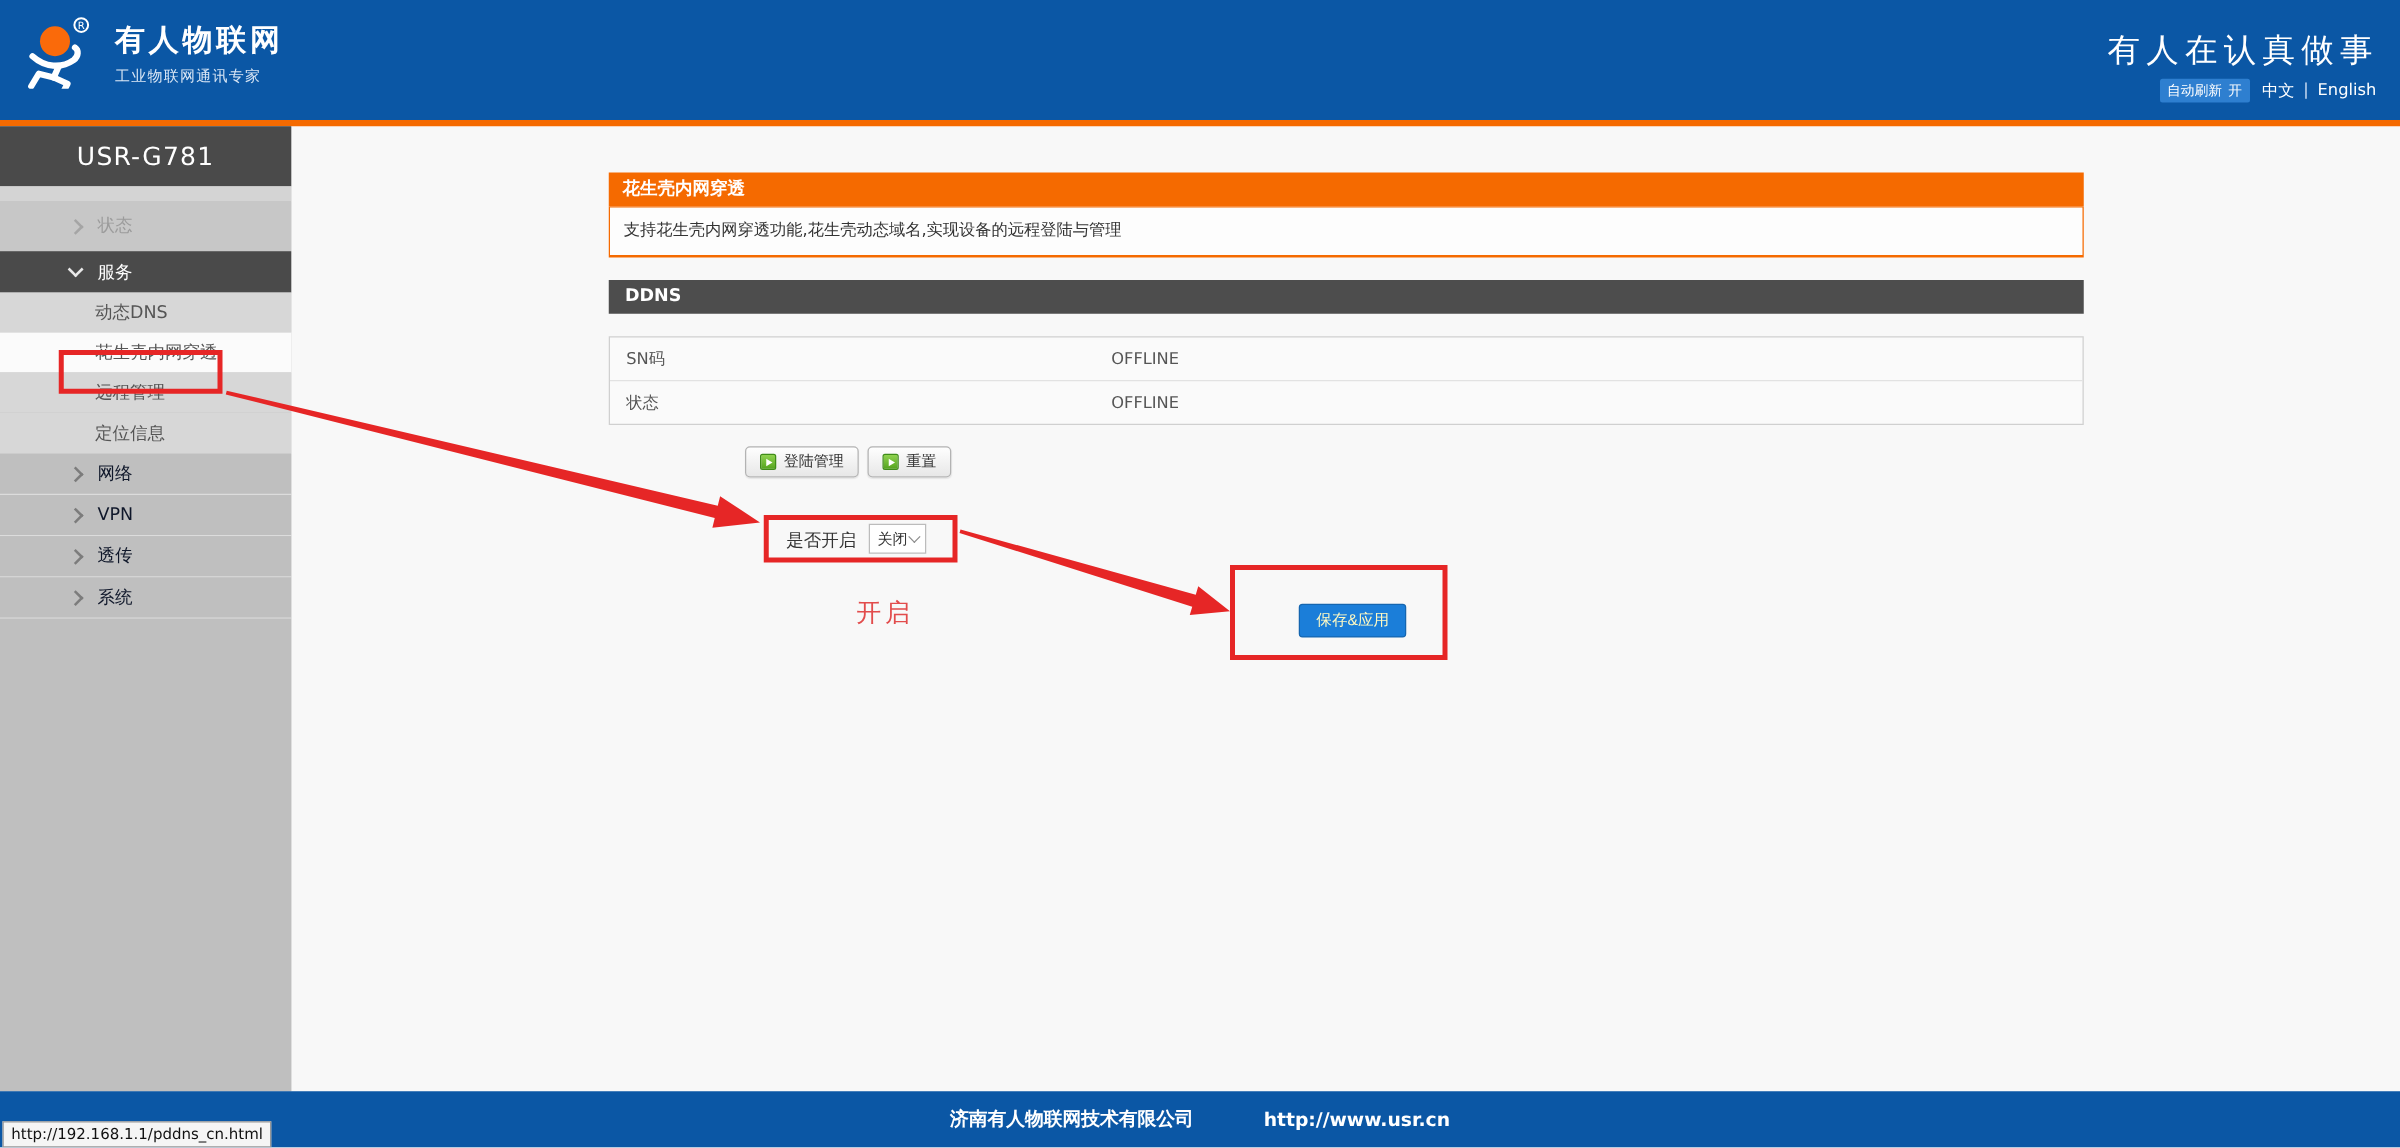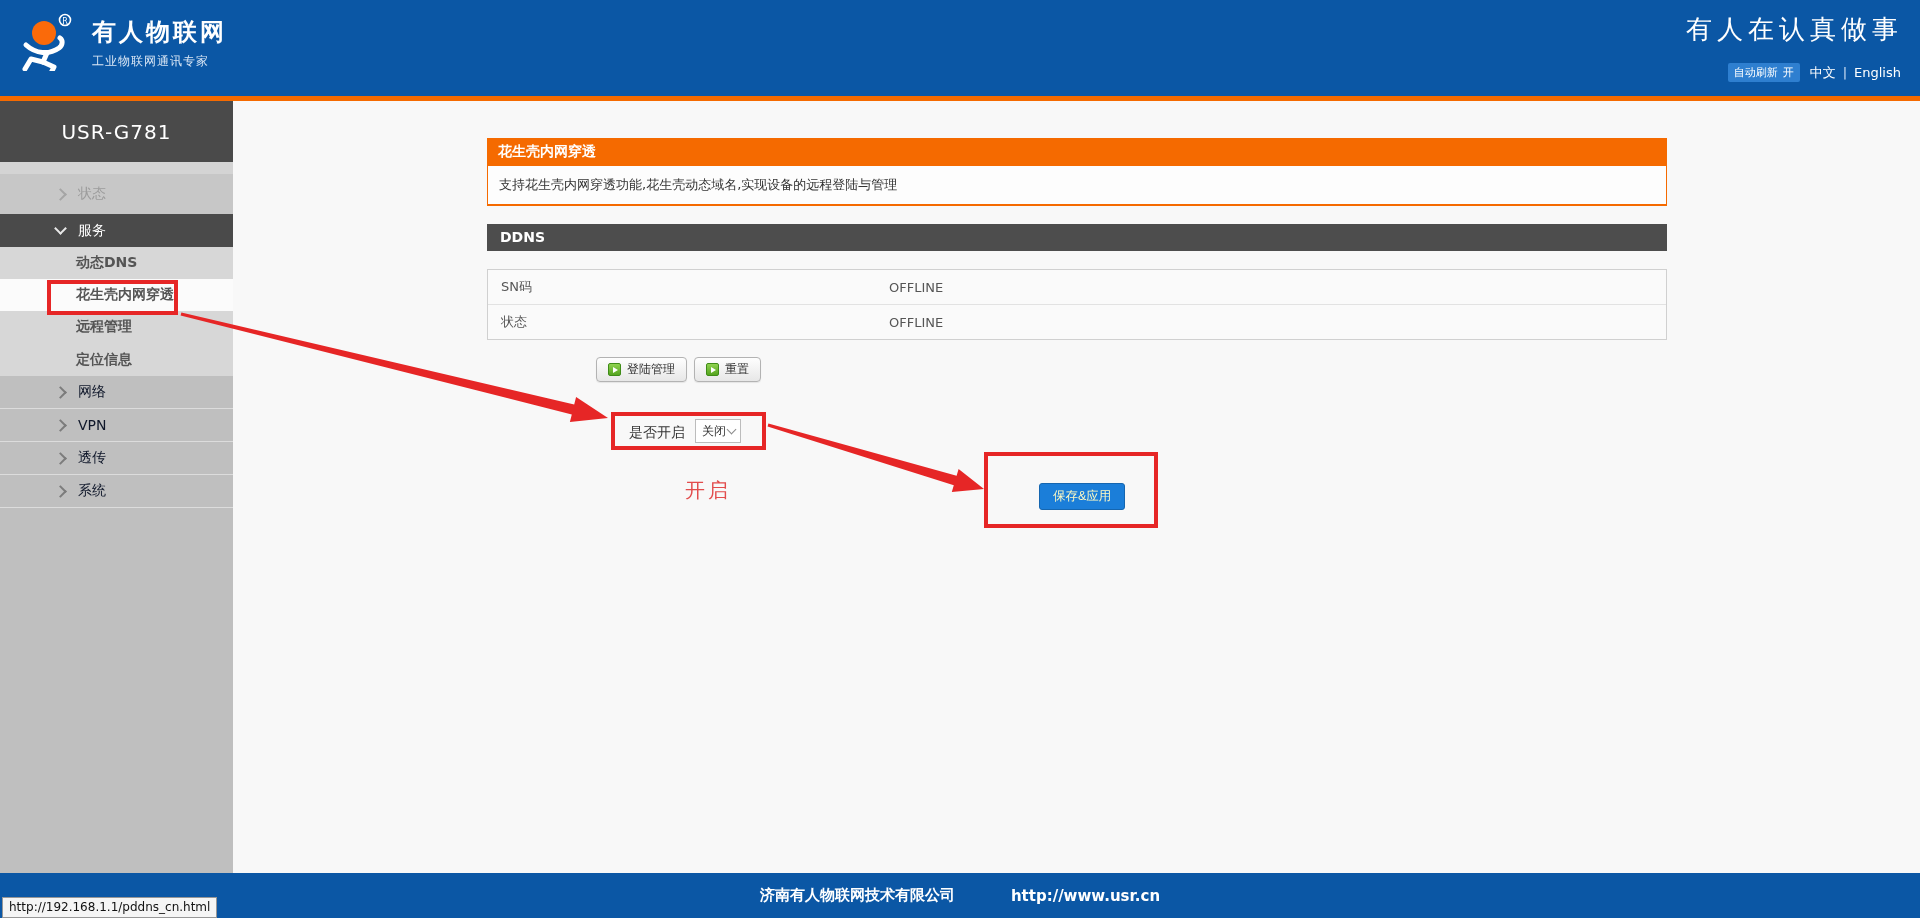--- a/index.html
+++ b/index.html
@@ -5,44 +5,44 @@
   html,body{margin:0;padding:0;}
   body{font-family:"DejaVu Sans","Liberation Sans",sans-serif;background:#e9e9e9;}
   .page{position:relative;width:1920px;height:918px;background:#f8f8f8;overflow:hidden;}
 
   
   .header{position:absolute;left:0;top:0;width:1920px;height:96px;background:#0b57a5;}
   .logo-wrap{position:absolute;left:18px;top:7px;width:62px;height:64px;}
   .brand{position:absolute;left:92px;top:19px;color:#fff;}
   .brand-title{font-size:24px;font-weight:bold;letter-spacing:3px;line-height:26px;}
   .brand-sub{font-size:12px;color:#d9e6f5;margin-top:8px;letter-spacing:1px;}
-  .slogan{position:absolute;right:17px;top:12px;color:#fff;font-size:26px;font-weight:500;letter-spacing:5px;line-height:34px;}
+  .slogan{position:absolute;right:17px;top:24px;color:#fff;font-size:26px;font-weight:500;letter-spacing:5px;line-height:34px;}
   .hdr-controls{position:absolute;right:19px;top:63px;display:flex;align-items:center;gap:10px;}
   .refresh-badge{background:#2e7fd0;color:#fff;font-size:11px;padding:2px 6px;border-radius:2px;display:flex;gap:5px;align-items:center;cursor:pointer;}
   .langs{color:#fff;font-size:13px;display:flex;align-items:center;gap:7px;}
   .langs .divider{color:#cfe0f5;}
   .lang-link{cursor:pointer;}
 
   .orange-line{position:absolute;left:0;top:96px;width:1920px;height:5px;background:#f56a00;}
 
   
   .sidebar{position:absolute;left:0;top:101px;width:233px;height:772px;background:#bfbfbf;display:flex;flex-direction:column;}
-  .side-model{height:61px;background:#4a4a4a;color:#fff;font-size:20px;letter-spacing:1px;display:flex;align-items:center;justify-content:center;flex:0 0 auto;}
+  .side-model{height:48px;background:#4a4a4a;color:#fff;font-size:20px;letter-spacing:1px;display:flex;align-items:center;justify-content:center;flex:0 0 auto;}
   .side-spacer{height:12px;background:#d4d4d4;flex:0 0 auto;}
   .nav-item{display:flex;align-items:center;flex:0 0 auto;font-size:14px;cursor:pointer;box-sizing:border-box;}
   .chev{display:inline-block;width:7px;height:7px;border-top:2px solid;border-right:2px solid;margin-left:56px;flex:0 0 auto;}
   .chev-right{transform:rotate(45deg);}
   .chev-down{transform:rotate(135deg);margin-top:-4px;}
   .nav-item .lbl{margin-left:13px;}
   .it-status{height:40px;background:#c7c7c7;color:#9c9c9c;}
   .it-status .chev{color:#a5a5a5;}
   .it-open{height:33px;background:#4a4a4a;color:#fff;}
   .it-open .chev{color:#e8e8e8;}
   .it-sub{height:32px;background:#d7d7d7;color:#555;}
-  .it-sub .lbl{margin-left:76px;font-weight:bold;}
+  .it-sub .lbl{margin-left:76px;}
   .it-sub.active{background:#fbfbfb;}
   .it-sub.h33{height:33px;}
   .it-g2{height:33px;background:#bfbfbf;color:#0f172a;border-bottom:1px solid rgba(255,255,255,.45);}
   .it-g2 .chev{color:#7c7c7c;}
   .side-fill{flex:1 1 auto;background:#bfbfbf;}
 
   
   .page-title-bar{position:absolute;left:487px;top:138px;width:1180px;height:27px;background:#f56a00;color:#fff;
     font-size:14px;font-weight:bold;line-height:27px;padding-left:11px;box-sizing:border-box;}
   .page-desc{position:absolute;left:487px;top:165px;width:1180px;height:41px;background:#fdfdfd;

